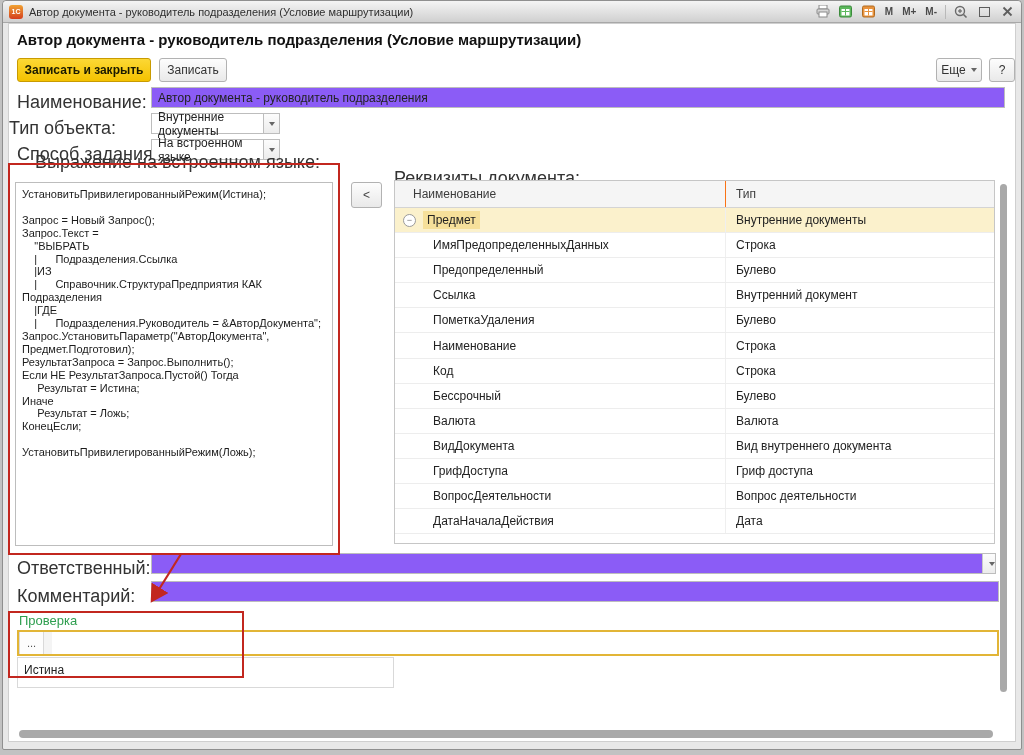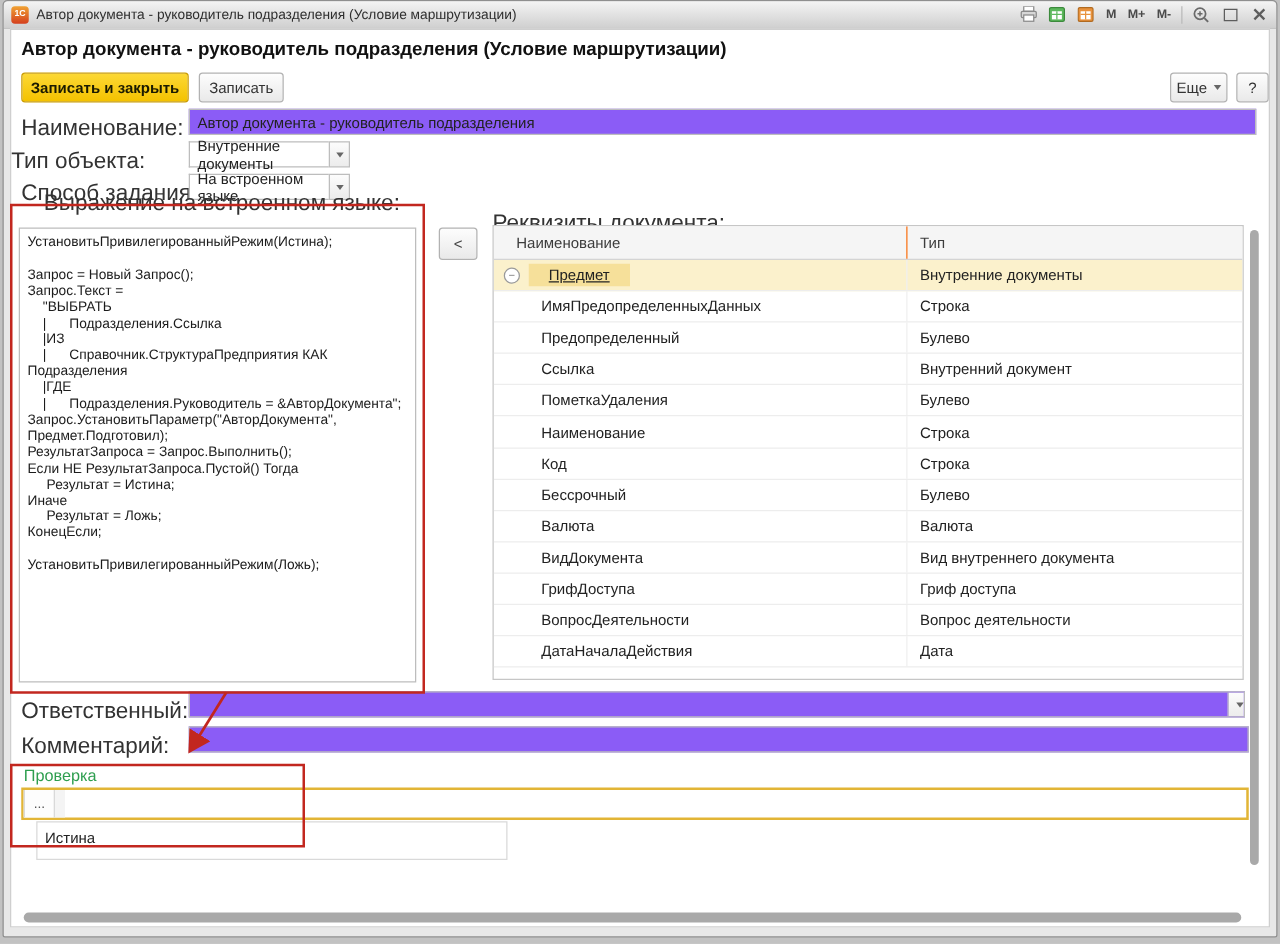--- a/index.html
+++ b/index.html
@@ -50,40 +50,40 @@
   .thead .hc1{width:330px;display:flex;align-items:center;padding-left:18px;box-sizing:border-box;}
   .thead .hc2{flex:1;display:flex;align-items:center;padding-left:10px;border-left:1px solid #f97316;box-sizing:border-box;}
   .trow{display:flex;height:24.1px;flex:0 0 auto;font-size:12px;color:#222;border-bottom:1px solid #ededed;}
   .trow .tcell{display:flex;align-items:center;box-sizing:border-box;}
   .trow .name-cell{width:330px;padding-left:38px;}
   .trow .type-cell{flex:1;padding-left:10px;border-left:1px solid #efefef;}
   .trow.selected{background:var(--row-selected,#fbf1cc);}
   .trow.selected .name-cell{padding-left:8px;}
   .expander{width:11px;height:11px;border:1px solid #9a9a9a;border-radius:50%;color:#777;
     font-size:9px;line-height:9px;display:flex;align-items:center;justify-content:center;margin-right:7px;background:#fff;}
-  .selected .rowname{background:var(--cell-selected,#f6e09a);padding:2px 16px;text-decoration:underline;}
+  .selected .rowname{background:var(--cell-selected,#f6e09a);padding:2px 4px;}
   
   .vscroll{position:absolute;left:997px;top:183px;width:7px;height:508px;background:#a9a9a9;border-radius:4px;}
   .hscroll{position:absolute;left:16px;top:729px;width:974px;height:8px;background:#a9a9a9;border-radius:4px;}
   
   .resp-input{left:148px;top:552px;width:845px;padding-right:0;}
   .resp-input .spacer{flex:1;}
   .in-dd{width:18px;height:19px;border-left:1px solid #c9c9c9;background:linear-gradient(#fcfcfc,#ececec);
     display:flex;align-items:center;justify-content:center;flex:0 0 auto;margin-right:-6px;}
   .comm-input{left:148px;top:580px;width:848px;}
   
   .check-title{position:absolute;left:16px;top:612px;font-size:13px;color:var(--check-green,#2e9e4f);}
   .doc-field{position:absolute;left:14px;top:629px;width:982px;height:26px;box-sizing:border-box;
     border:2px solid var(--field-highlight,#e2b536);background:#fff;display:flex;align-items:center;}
   .doc-field .val{flex:1;font-size:12px;padding:0 6px;white-space:nowrap;overflow:hidden;}
   .doc-field .val span{background:var(--selection-pink,#f2bfc0);color:var(--selection-text,#8a1a12);padding:1px 2px;}
   .dots-btn{width:24px;height:100%;border-left:1px solid #d9d9d9;display:flex;align-items:center;
     justify-content:center;font-size:11px;color:#555;background:#fdfdfd;box-sizing:border-box;}
   .sliver{width:8px;height:100%;border-left:1px solid #d9d9d9;background:#f4f4f4;}
-  .result-box{position:absolute;left:26px;top:656px;width:377px;height:31px;border:1px solid #d9d9d9;
+  .result-box{position:absolute;left:14px;top:656px;width:377px;height:31px;border:1px solid #d9d9d9;
     box-sizing:border-box;background:#fff;font-size:12px;color:#222;padding:5px 6px;}
   
   .anno{position:absolute;border:2px solid var(--annotation-red,#c2271f);pointer-events:none;box-sizing:border-box;}
   .anno-expr{left:5px;top:162px;width:332px;height:392px;}
   .anno-check{left:5px;top:610px;width:236px;height:67px;}
   .arrow-svg{position:absolute;left:0;top:0;width:1024px;height:755px;pointer-events:none;}
   
   .icon-svg{display:block;}
 </style>
 </head>

